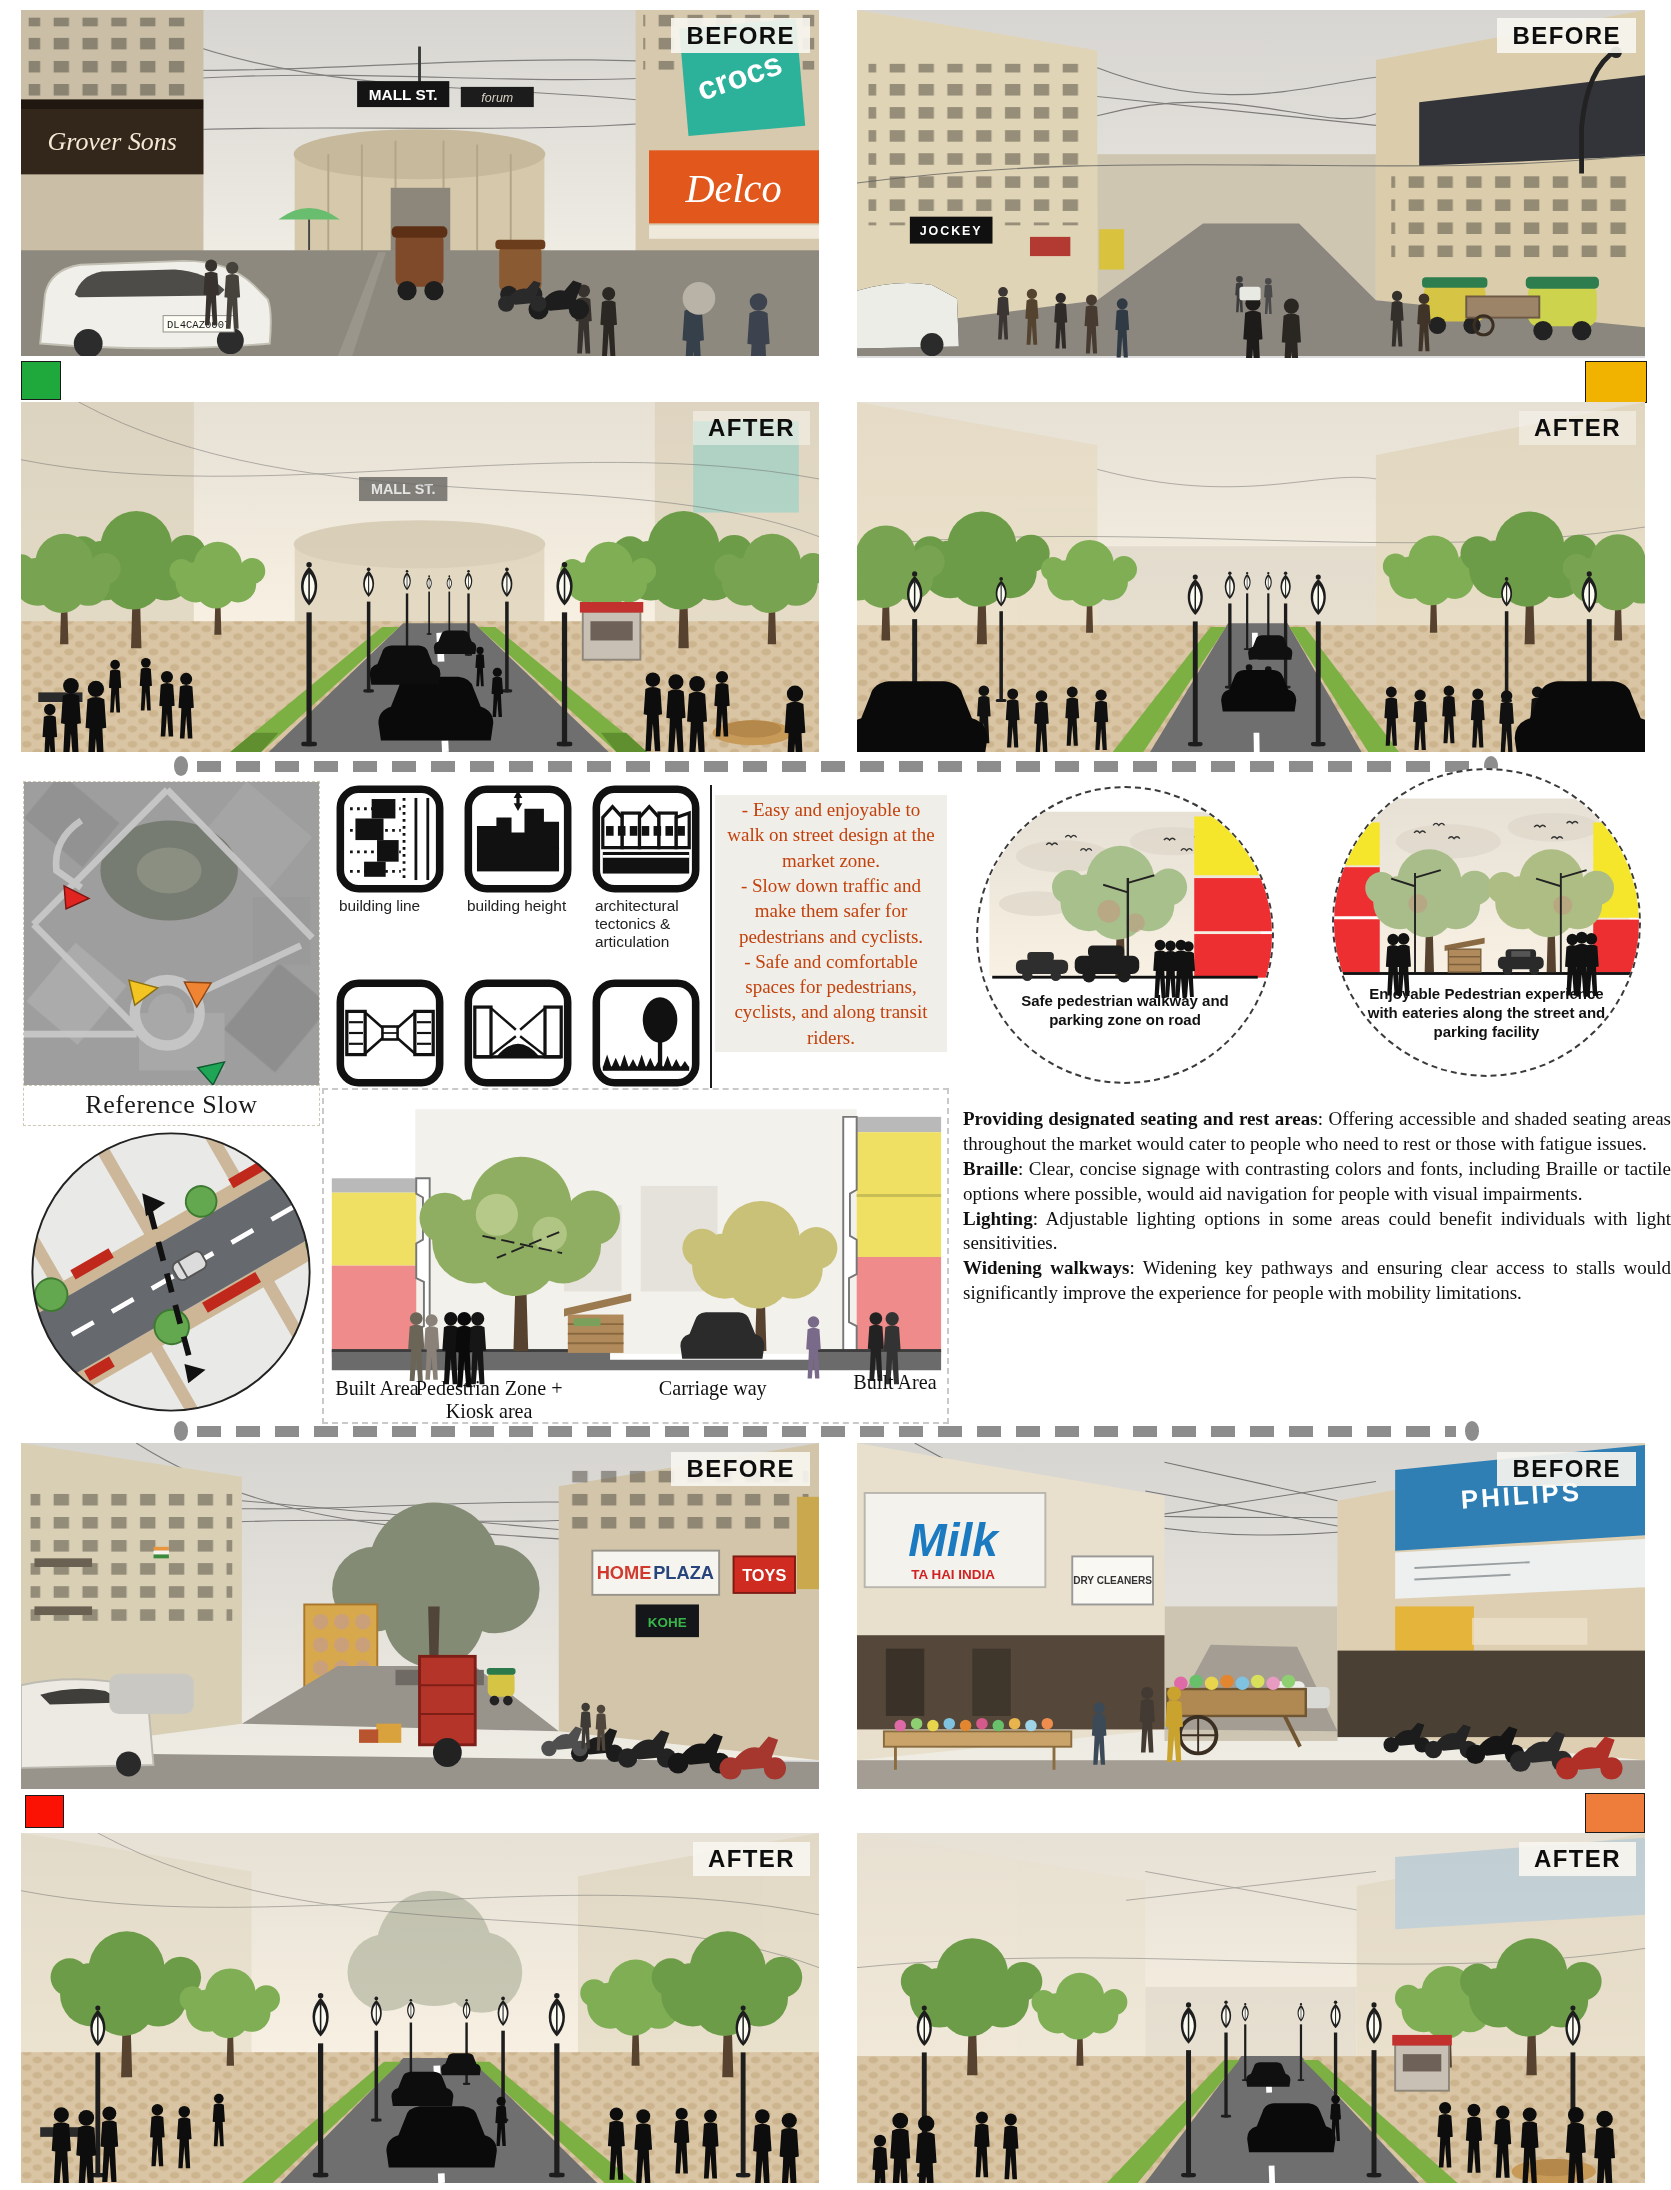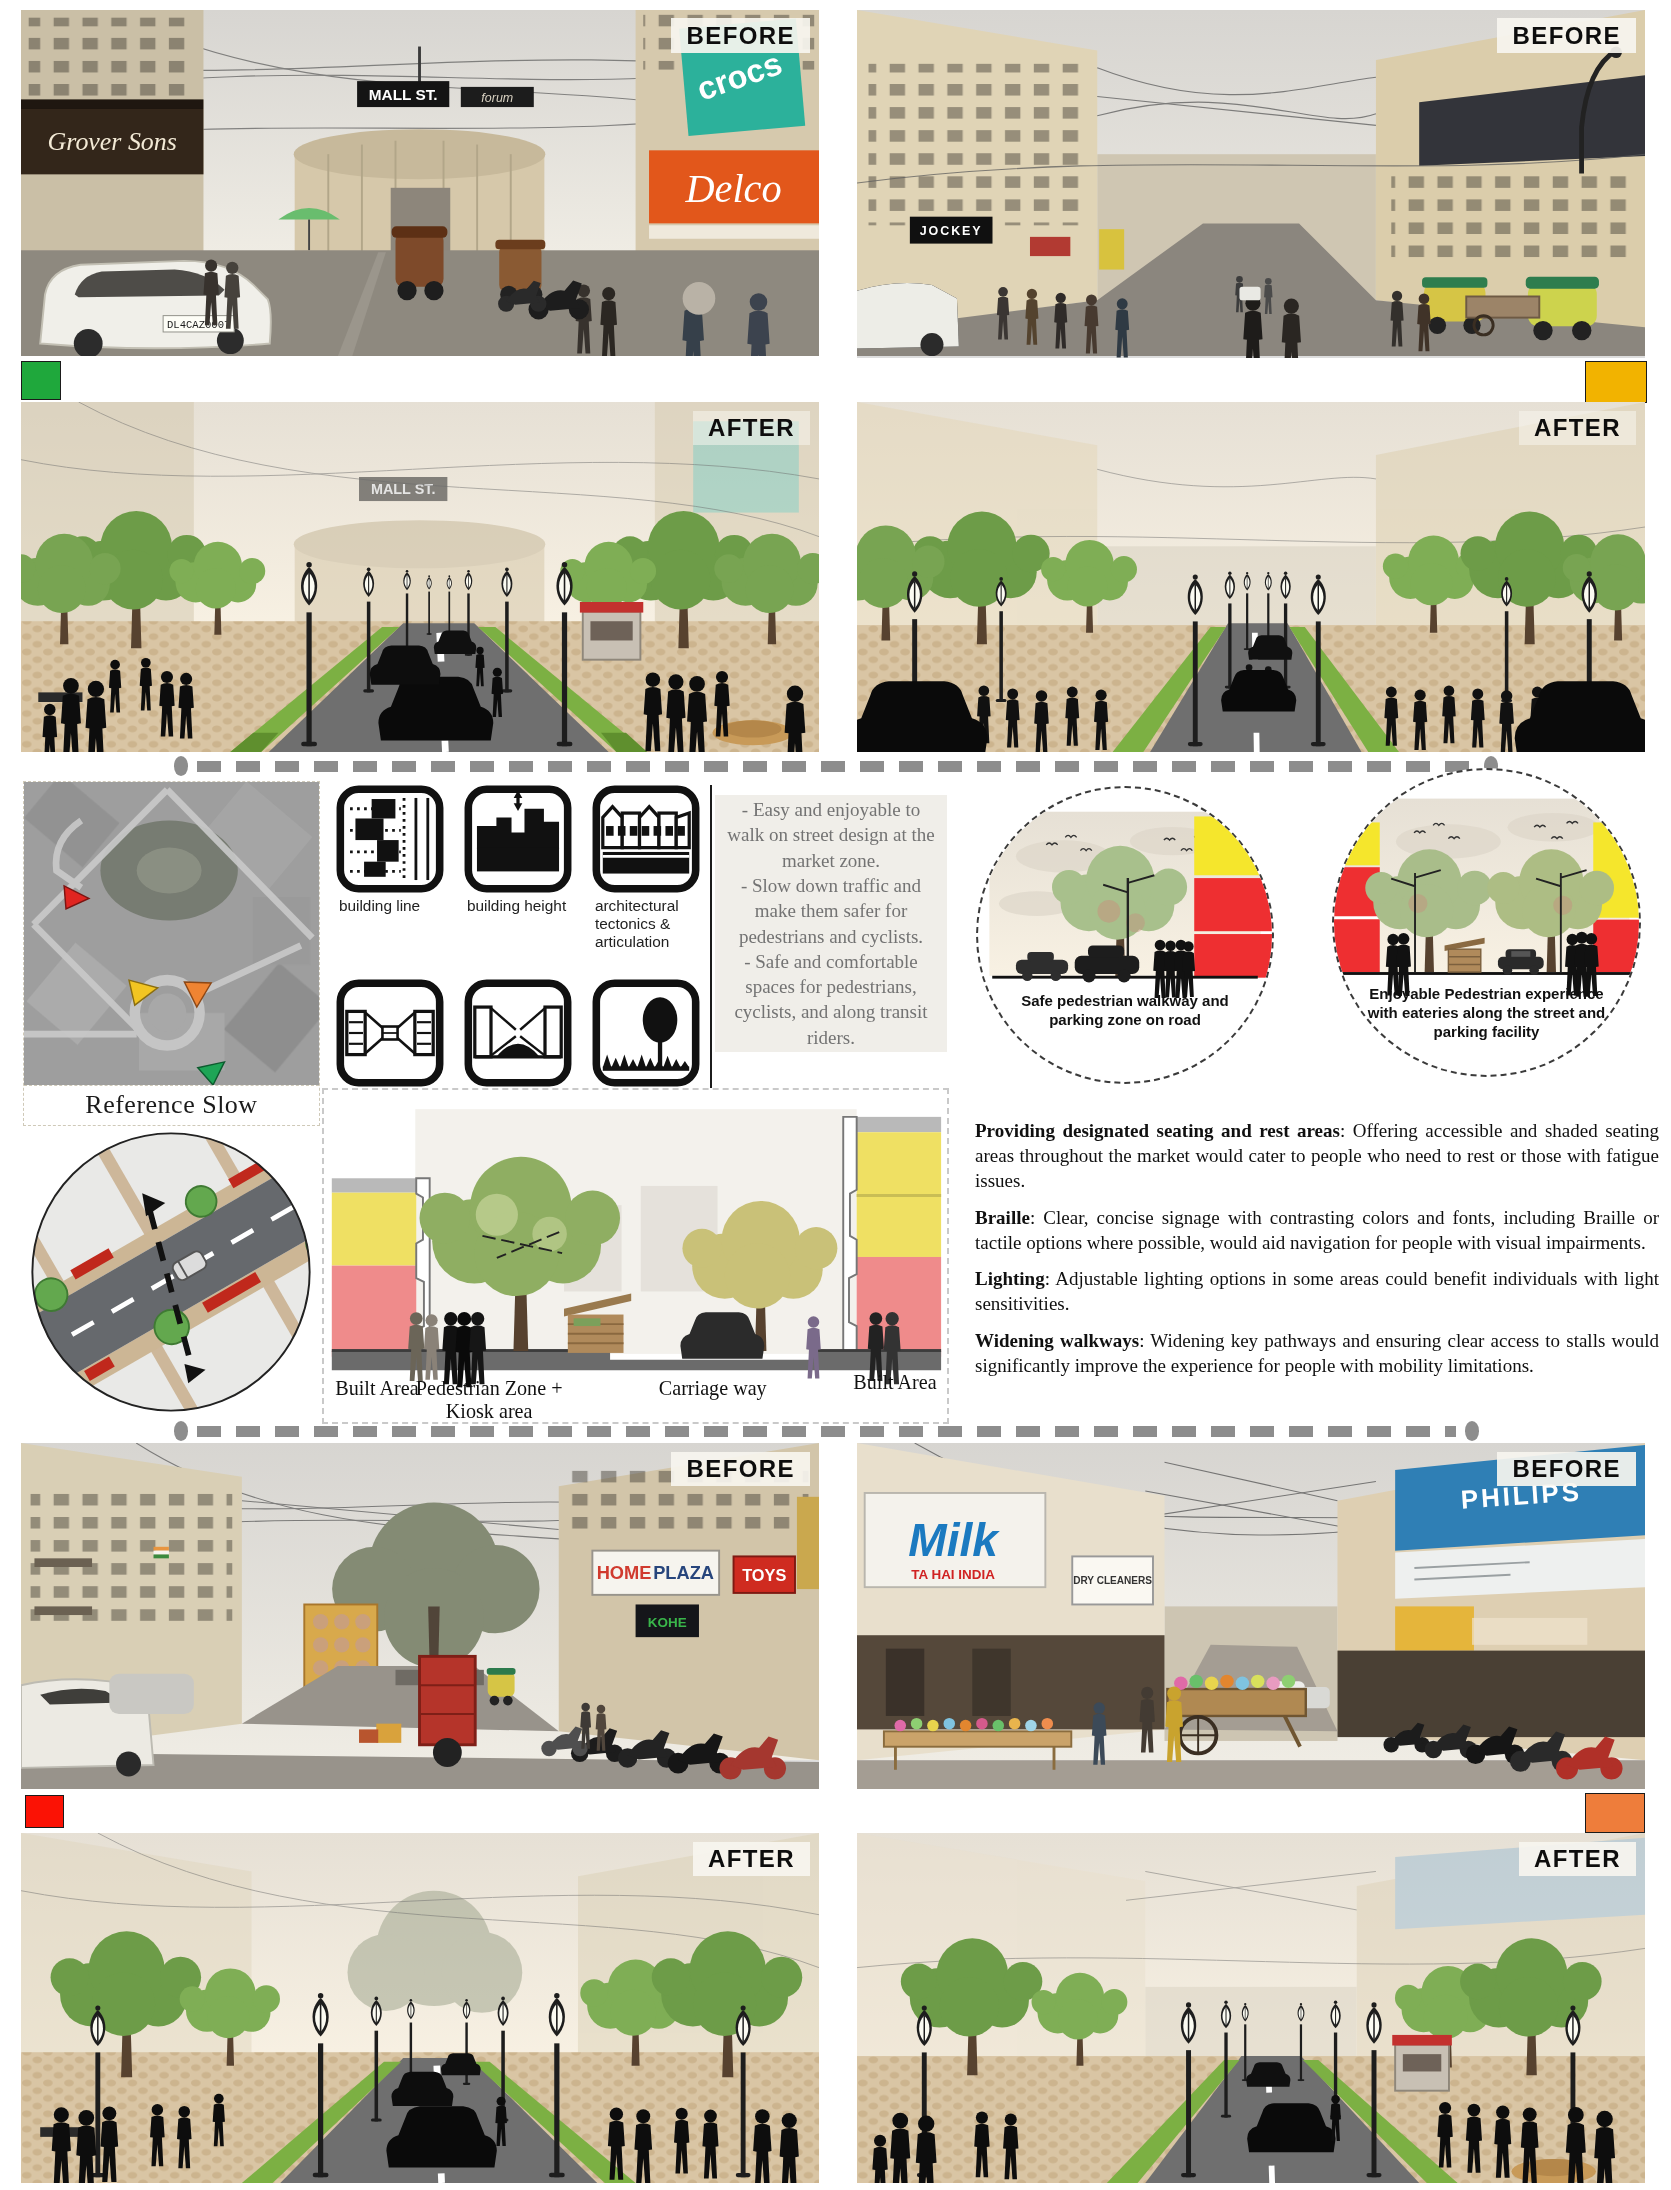--- a/index.html
+++ b/index.html
@@ -29,32 +29,32 @@
   .plan-inset{position:absolute;left:29px;top:1130px;width:284px;height:284px;}
   .legend{position:absolute;left:336px;top:785px;width:365px;
      display:grid;grid-template-columns:repeat(3,108px);column-gap:19px;row-gap:0;gap:20px;}
   .legend-cell{width:108px;}
   .legend-cell svg{display:block;width:108px;height:108px;}
   .legend-label{font-family:"Liberation Sans",sans-serif;font-size:15.4px;line-height:1.18;
      color:#222;padding:3.8px 1px 7.7px 2.9px;min-height:40px;}
   .vline{position:absolute;left:710px;top:785px;width:1.9px;height:304px;background:#1c1c1c;}
   .goals{position:absolute;left:715px;top:795px;width:232px;height:257px;background:#f0eee9;
      display:flex;flex-direction:column;justify-content:center;text-align:center;
-     font-size:19px;line-height:1.33;color:#737373;padding:5.8px 7.7px;box-sizing:border-box;align-items:center;}
+     font-size:19px;line-height:1.33;color:#c2410c;padding:5.8px 7.7px;box-sizing:border-box;align-items:center;}
   .circle-diag{position:absolute;border:2.4px dashed #3a3a3a;border-radius:50%;
      overflow:hidden;background:#fff;box-sizing:border-box;}
   .circle-diag svg{position:absolute;inset:0;width:100%;height:100%;}
   .circle-caption{position:absolute;left:10%;width:80%;text-align:center;
      font-family:"Liberation Sans",sans-serif;font-weight:700;font-size:15px;
      line-height:1.25;color:#111;}
   .section-box{position:absolute;left:322px;top:1088px;width:627px;height:336px;
      border:2.4px dashed #c9c9c9;box-sizing:border-box;background:#fff;}
   .section-box svg{display:block;width:100%;height:100%;}
   .acc{position:absolute;left:963px;top:1107px;width:708px;color:#101010;}
-  .acc p{margin:12px;font-size:19px;line-height:1.31;text-align:justify;}
+  .acc p{margin:0;font-size:19px;line-height:1.31;text-align:justify;}
   .scene-text{font-family:"Liberation Sans",sans-serif;}
 </style>
 </head>
 <body>
 
 <svg width="0" height="0" style="position:absolute" aria-hidden="true">
 <defs>
   <linearGradient id="grad-sky" x1="0" y1="0" x2="0" y2="1">
     <stop offset="0" stop-color="#d7d5d1"></stop>
         <stop offset="1" stop-color="#efece4"></stop>

